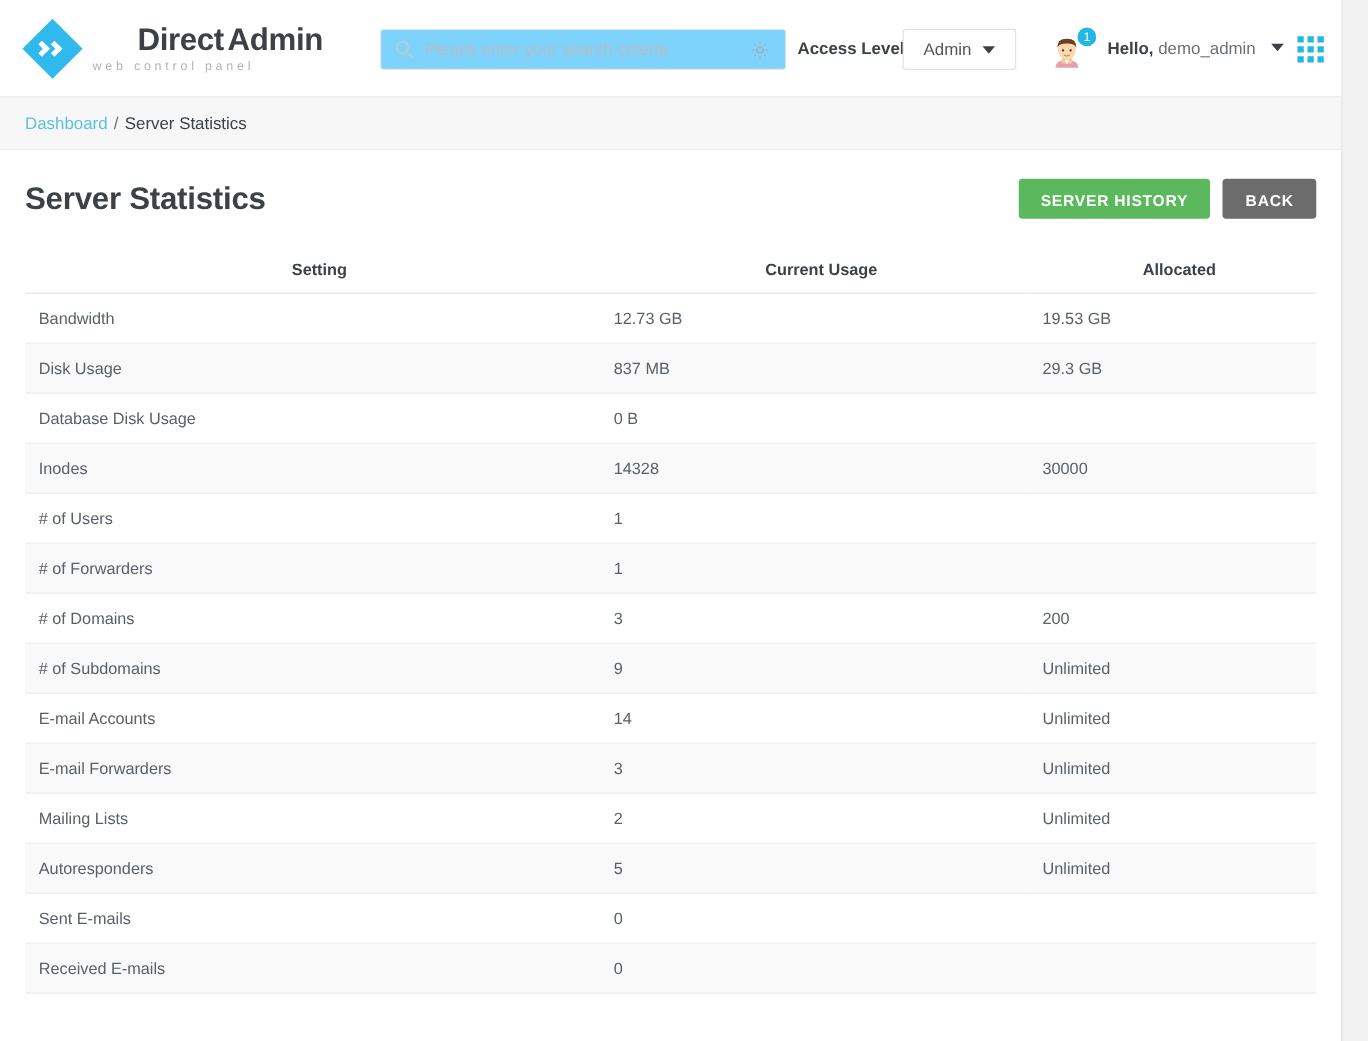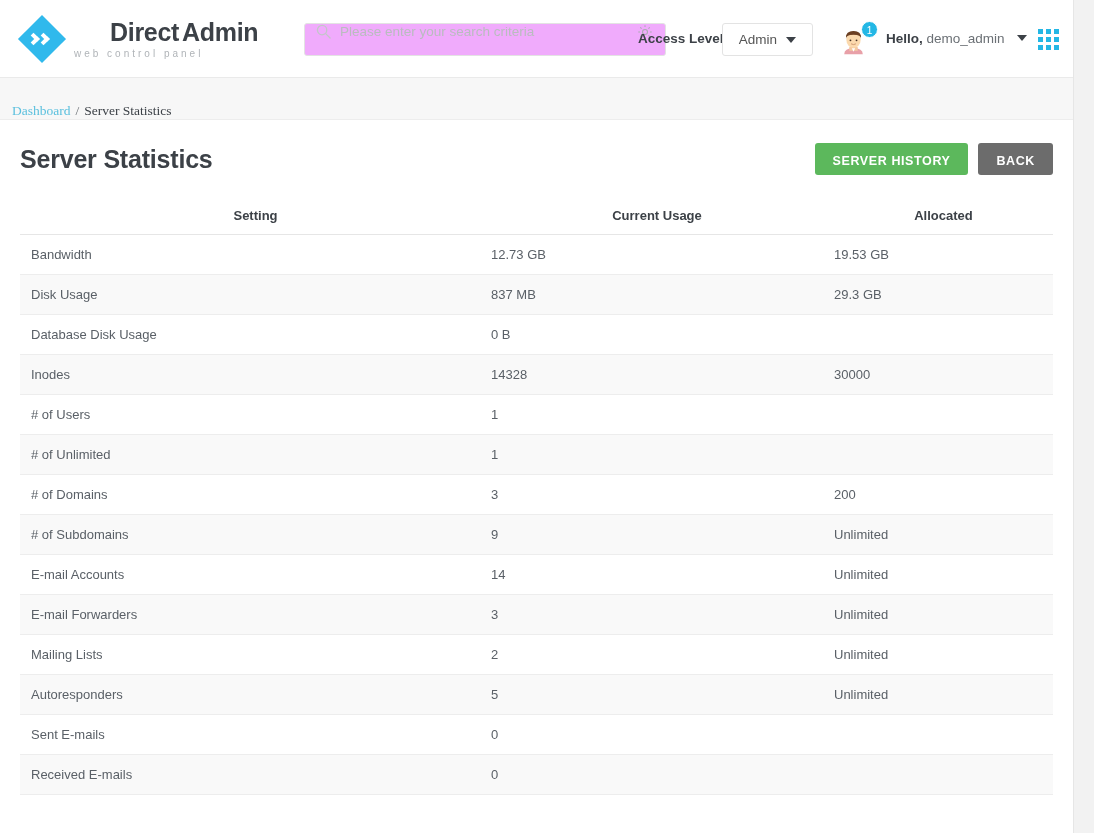--- a/index.html
+++ b/index.html
@@ -65,26 +65,26 @@
     font-size: 10px;
     color: #b0b4b8;
     letter-spacing: 3.0px;
     margin-top: 4px;
     white-space: nowrap;
   }
 
   .search-box {
     position: absolute;
     left: 304px; top: 23px;
-    width: 362px; height: 33px;
+    width: 325px; height: 33px;
     border: 1px solid #e3e3e3;
     border-radius: 3px;
-    background: #f0abfc;
-    display: flex;
-    align-items: flex-start;
+    background: #7dd3fc;
+    display: flex;
+    align-items: center;
   }
   .search-icon {
     margin-left: 11px;
     width: 15px; height: 15px;
     flex: none;
     display: block;
   }
   .search-input {
     flex: 1;
     border: none;
@@ -191,23 +191,22 @@
   }
   .grid-icon i { background: #23b7e5; display: block; }
 
   
   .crumb-bar {
     width: 1073px;
     height: 42px;
     background: #f7f7f7;
     border-bottom: 1px solid #ededed;
     display: flex;
-    align-items: flex-end;
-    padding-left: 12px;
-    font-family: Liberation Serif, serif;
+    align-items: center;
+    padding-left: 20px;
   }
   .crumb-link {
     font-size: 13.5px;
     color: #5bc0de;
     text-decoration: none;
     cursor: pointer;
   }
   .crumb-sep { font-size: 13.5px; color: #6b7075; margin: 0 5px; }
   .crumb-cur { font-size: 13.5px; color: #3c4147; }
 
@@ -407,21 +406,21 @@
           <td>Inodes</td>
           <td>14328</td>
           <td>30000</td>
         </tr>
         <tr>
           <td># of Users</td>
           <td>1</td>
           <td></td>
         </tr>
         <tr>
-          <td># of Unlimited</td>
+          <td># of Forwarders</td>
           <td>1</td>
           <td></td>
         </tr>
         <tr>
           <td># of Domains</td>
           <td>3</td>
           <td>200</td>
         </tr>
         <tr>
           <td># of Subdomains</td>

